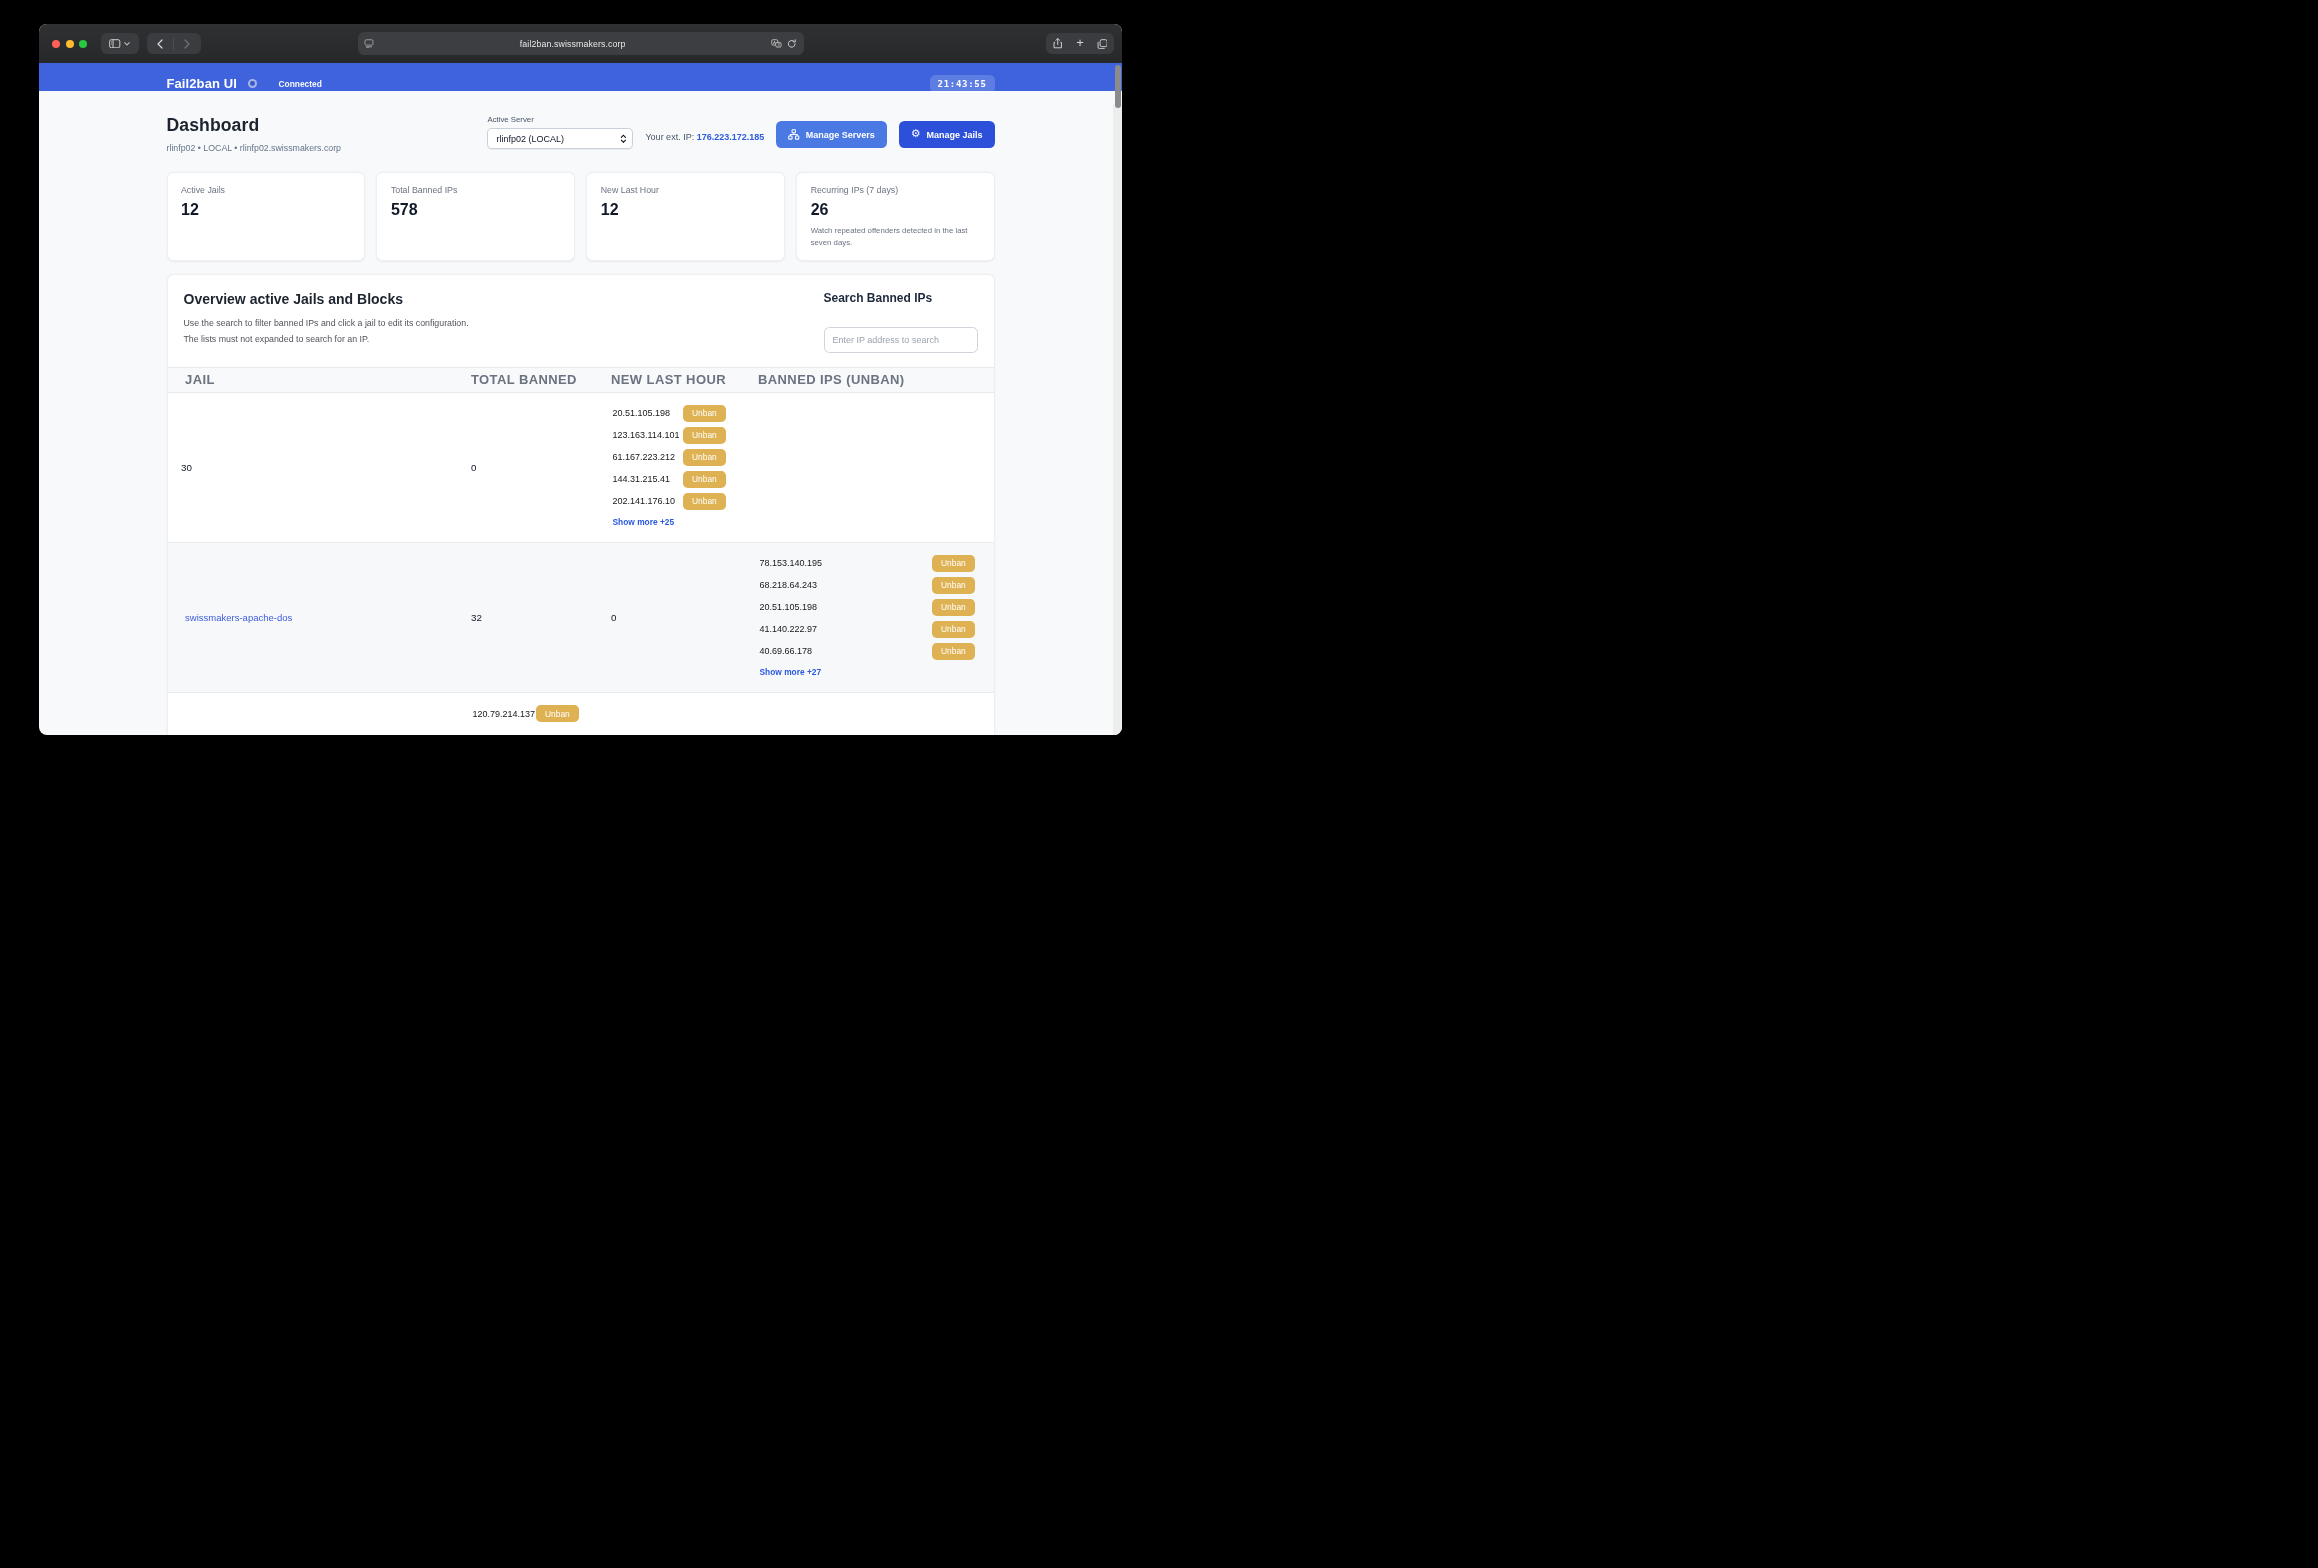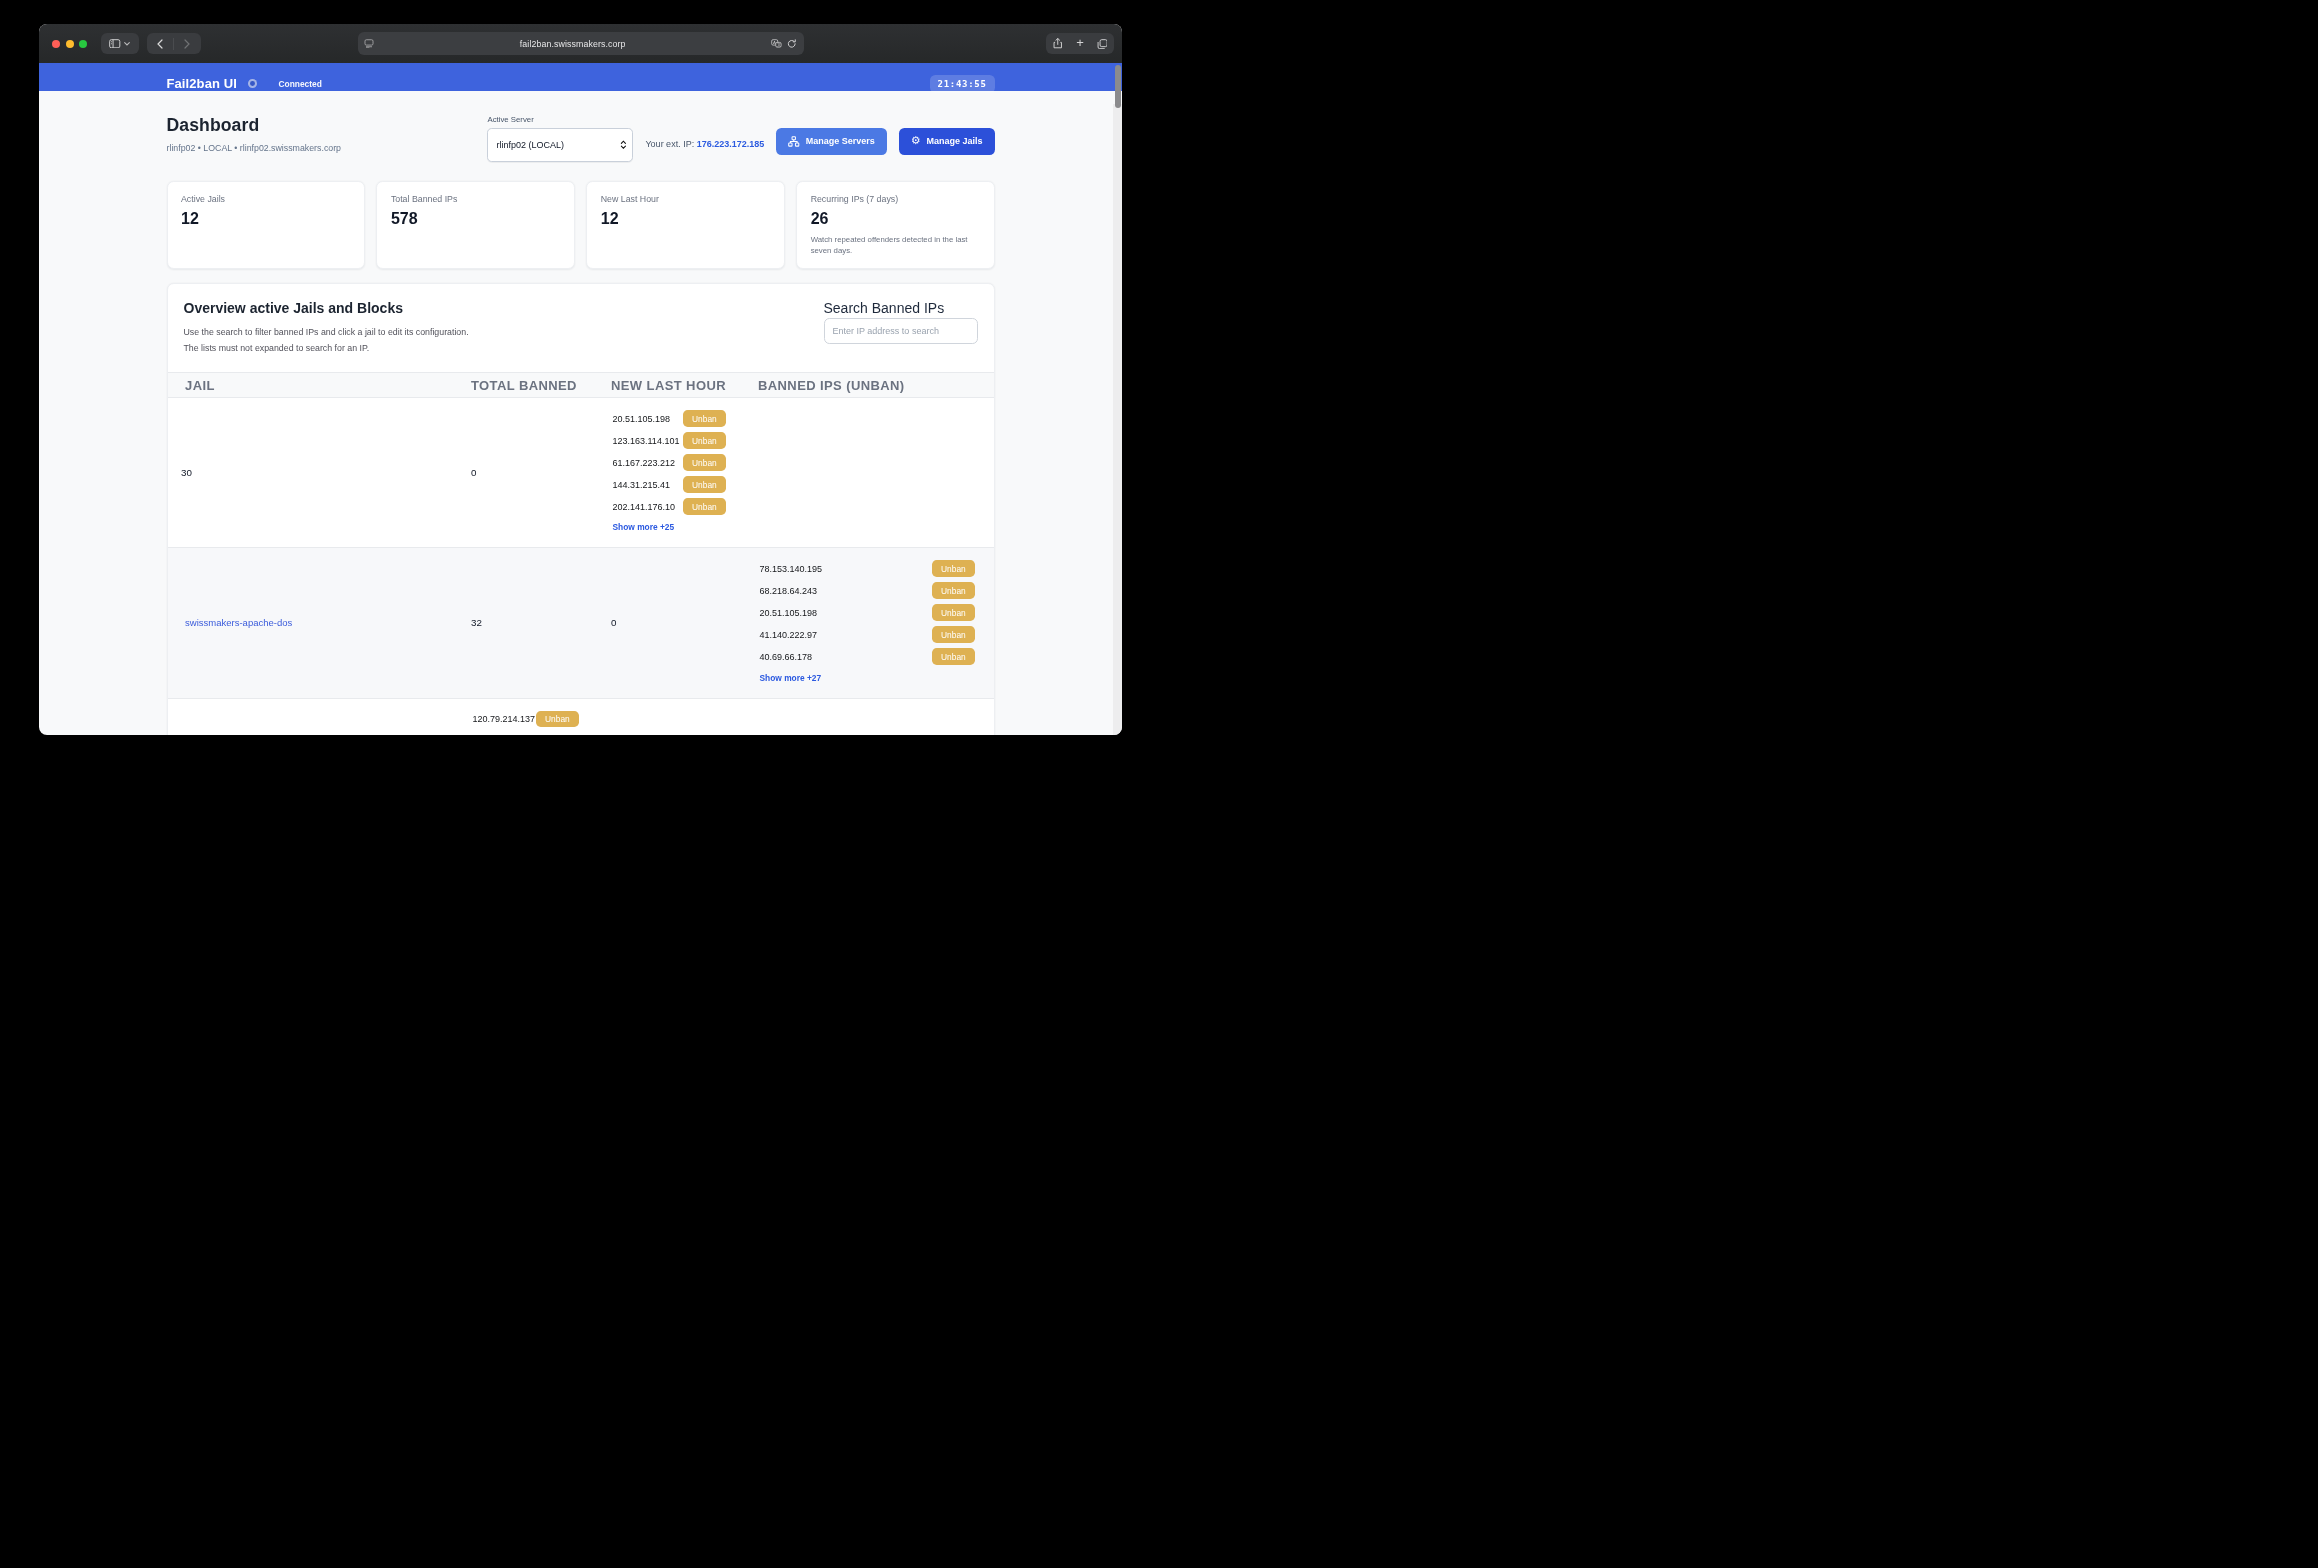--- a/index.html
+++ b/index.html
@@ -53,21 +53,21 @@
     font-family:"DejaVu Sans Mono",monospace;font-size:9px;font-weight:700;letter-spacing:0.7px;}
 
   
   .content{flex:1;overflow:hidden;padding-top:24px;}
   .page-head{display:flex;align-items:flex-start;justify-content:space-between;}
   .page-title{font-size:17.6px;font-weight:700;color:#1c2430;margin:0;letter-spacing:0.1px;}
   .page-sub{margin-top:7.4px;font-size:8.8px;color:#64748b;}
   .head-right{display:flex;align-items:center;gap:12px;}
   .server-group{display:flex;flex-direction:column;}
   .field-label{font-size:7.8px;color:#475569;margin-bottom:4px;}
-  .select{width:146px;height:34px;background:#fff;border:0.7px solid #c9d0da;border-radius:4.7px;
+  .select{width:146px;height:21px;background:#fff;border:0.7px solid #c9d0da;border-radius:4.7px;
     display:flex;align-items:center;justify-content:space-between;padding:0 5.4px 0 8px;
     font-size:9px;color:#111827;box-shadow:0 0.7px 0.7px rgba(0,0,0,.05);cursor:pointer;}
   .ext-ip{font-size:9px;color:#475569;margin-top:10.8px;white-space:nowrap;}
   .ext-ip b{color:#2c5be0;font-weight:700;}
   .btn{height:27px;border:none;border-radius:5.4px;color:#fff;font-size:9px;font-weight:600;
     display:flex;align-items:center;gap:6px;padding:0 12px;cursor:pointer;margin-top:5.4px;
     font-family:"Liberation Sans",sans-serif;}
   .btn.servers{background:#4b79e4;}
   .btn.jails{background:#2c50d9;}
   .gear-glyph{font-family:"DejaVu Sans",sans-serif;font-size:10.8px;line-height:1;}
@@ -81,21 +81,21 @@
   .card-desc{font-size:7.8px;color:#6b7280;line-height:1.5;margin-top:6px;}
   .card-desc:empty{display:none;}
 
   
   .panel{background:#fff;border:0.7px solid #edeff2;border-radius:6.8px;margin-top:13.5px;
     box-shadow:0 0.7px 2px rgba(16,24,40,.07);padding:16px 0 0 0;}
   .panel-head{display:flex;justify-content:space-between;align-items:flex-start;padding:0 16px;}
   .panel-title{font-size:14px;font-weight:700;color:#1c2430;margin:0 0 10.8px 0;}
   .panel-line{font-size:8.8px;color:#52525b;margin:0 0 6px 0;}
   .search-group{width:154px;}
-  .search-label{font-size:14px;font-weight:400;color:#1e293b;margin-bottom:2px;}
+  .search-label{font-size:12px;font-weight:700;color:#1e293b;margin-bottom:22px;}
   .search-input{width:100%;height:26px;border:0.7px solid #d0d5dc;border-radius:5.4px;padding:0 8px;
     font-size:9px;color:#111827;font-family:"Liberation Sans",sans-serif;outline:none;}
   .search-input::placeholder{color:#9aa3af;}
 
   
   .table{margin-top:13.5px;}
   .thead,.trow{display:grid;grid-template-columns:290px 140px 147px 1fr;}
   .thead{height:26px;background:#f8f9fa;border-top:0.7px solid #e8eaed;border-bottom:0.7px solid #e8eaed;
     align-items:center;}
   .th{font-size:13px;font-weight:700;color:#6b7280;text-transform:uppercase;letter-spacing:0.4px;padding-left:13.5px;}

